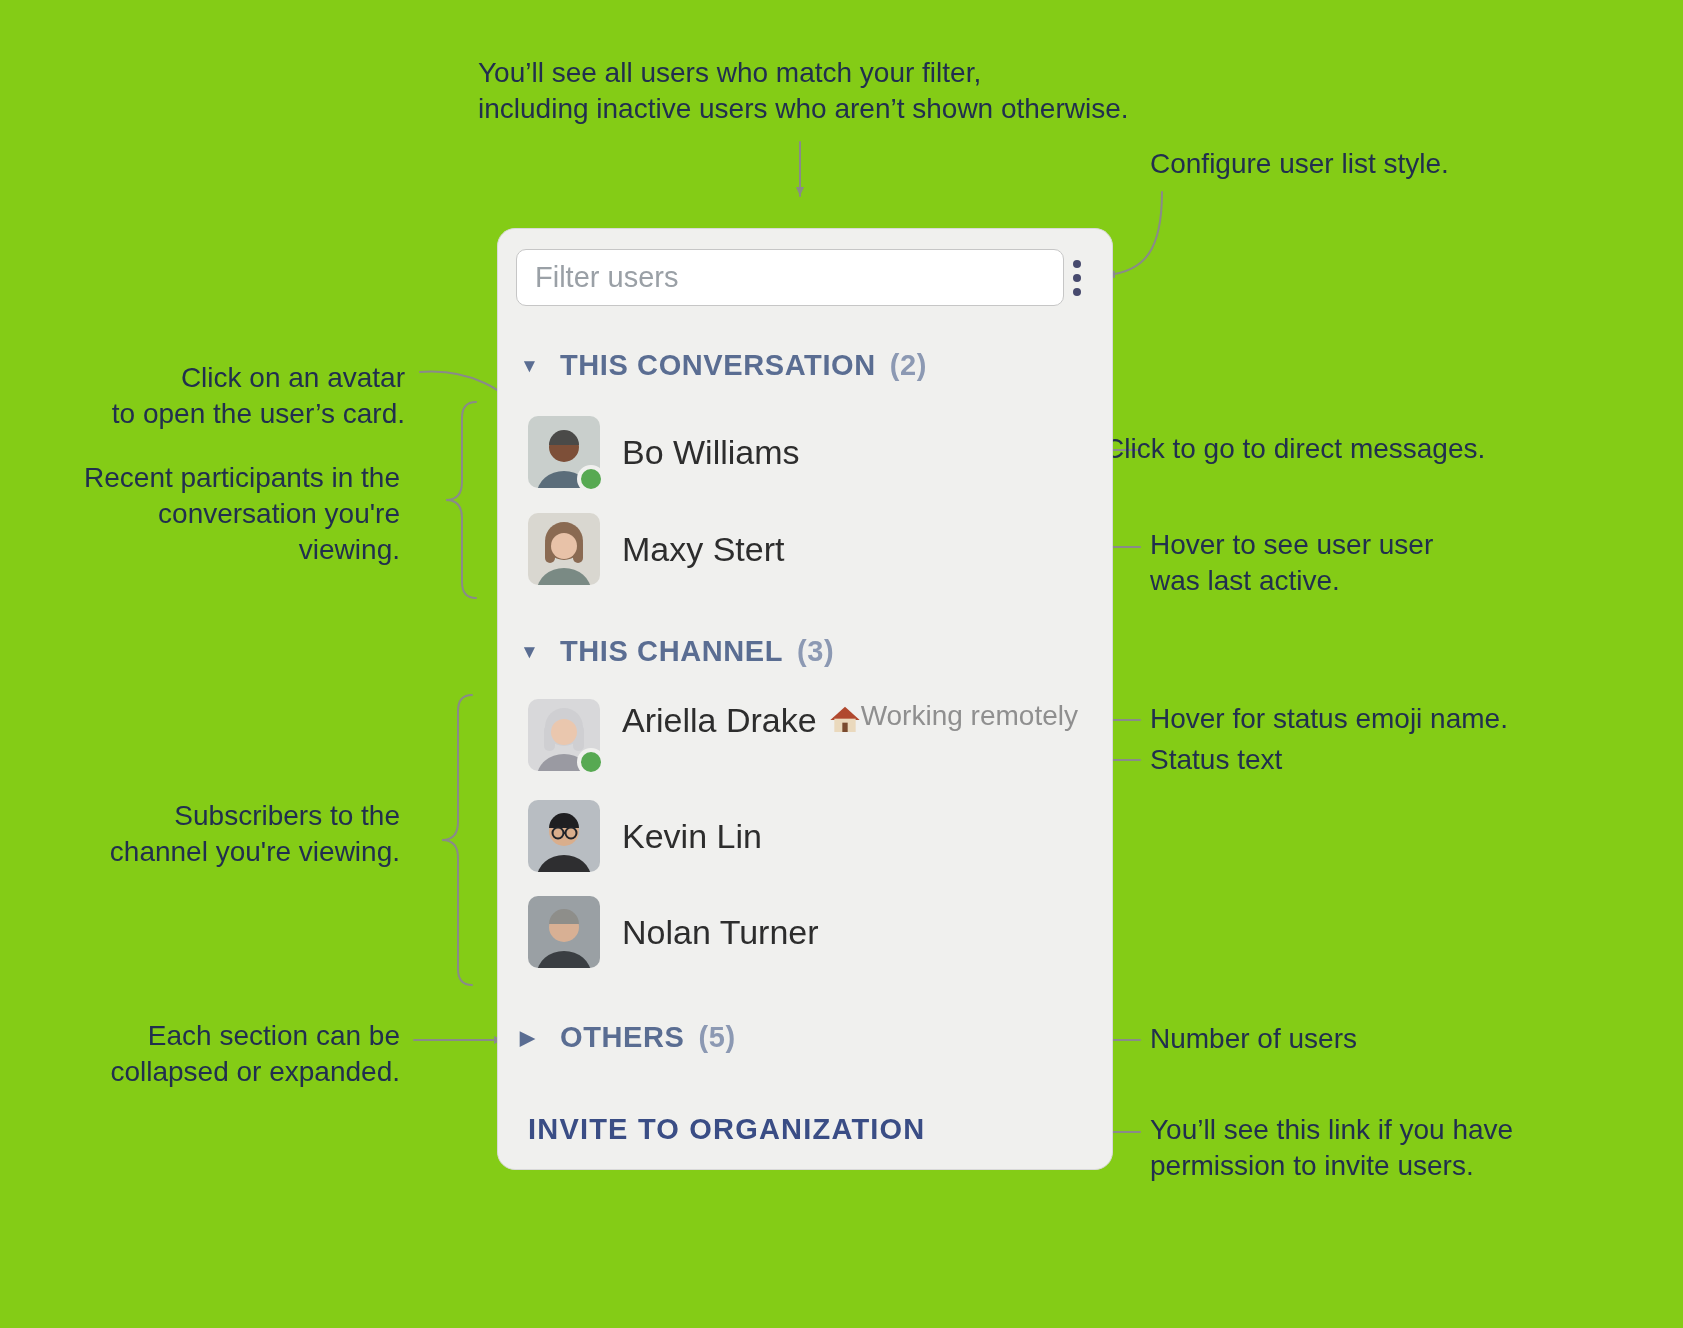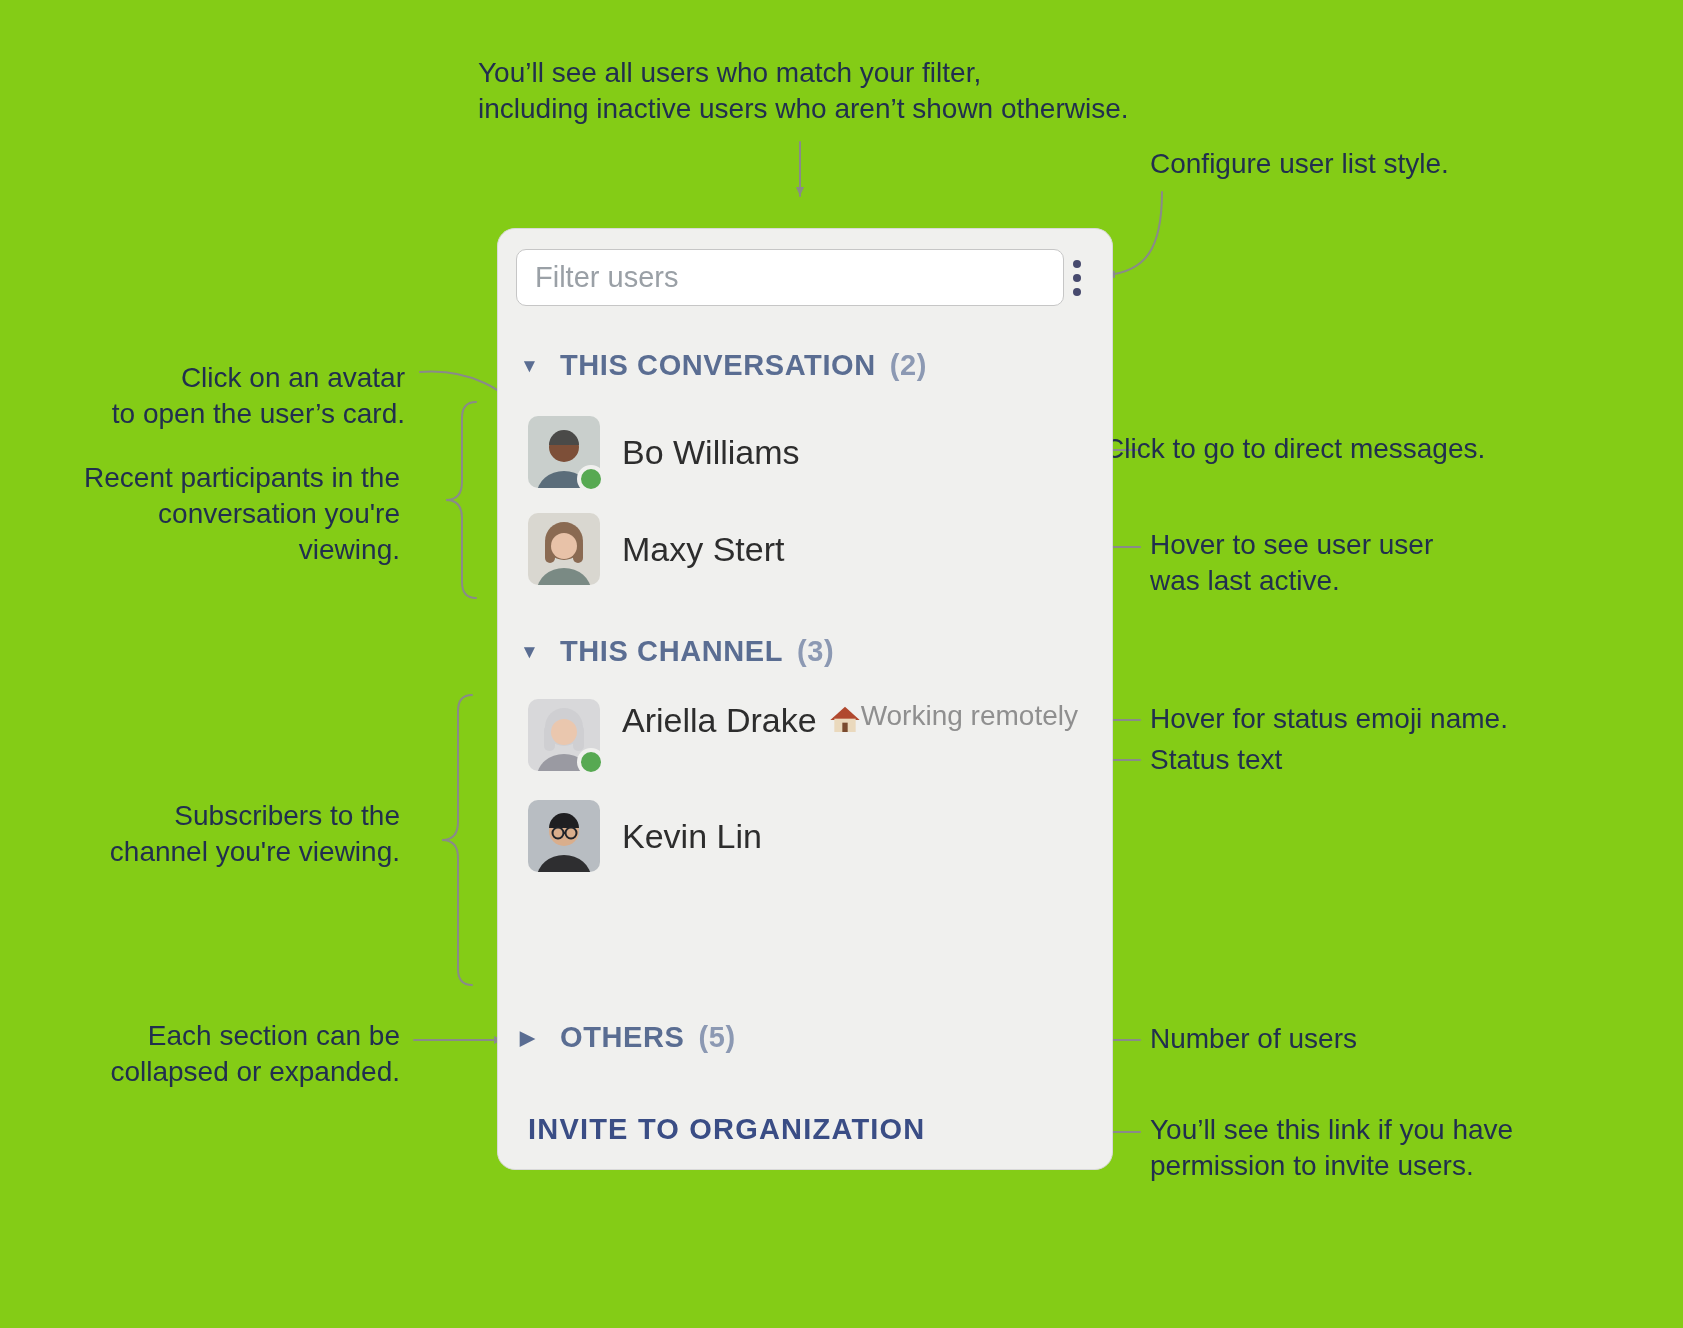--- a/index.html
+++ b/index.html
@@ -219,20 +219,31 @@
           <circle cx="36" cy="31" r="15" fill="#d9ae8c"></circle>
           <path d="M21 28 a15 15 0 0 1 30 0 z" fill="#1f1f21"></path>
           <circle cx="30" cy="33" r="5.5" fill="none" stroke="#20242a" stroke-width="2"></circle>
           <circle cx="43" cy="33" r="5.5" fill="none" stroke="#20242a" stroke-width="2"></circle>
           <line x1="35.5" y1="33" x2="37.5" y2="33" stroke="#20242a" stroke-width="2"></line>
         </svg>
       </div>
       <div class="user-name">Kevin Lin</div>
     </div>
 
+    <div class="user-row row-nolan">
+      <div class="avatar">
+        <svg viewBox="0 0 72 72">
+          <rect width="72" height="72" fill="#9aa0a4"></rect>
+          <ellipse cx="36" cy="78" rx="27" ry="23" fill="#3a3e42"></ellipse>
+          <circle cx="36" cy="31" r="15" fill="#d8b094"></circle>
+          <path d="M21 28 a15 15 0 0 1 30 0 z" fill="#8e8e8a"></path>
+        </svg>
+      </div>
+      <div class="user-name">Nolan Turner</div>
+    </div>
 
     <div class="section-header sec-others">
       <span class="chev">▶</span>
       <span>OTHERS</span>
       <span class="sec-count">(5)</span>
     </div>
 
     <div class="invite-link">INVITE TO ORGANIZATION</div>
 
   </div>

